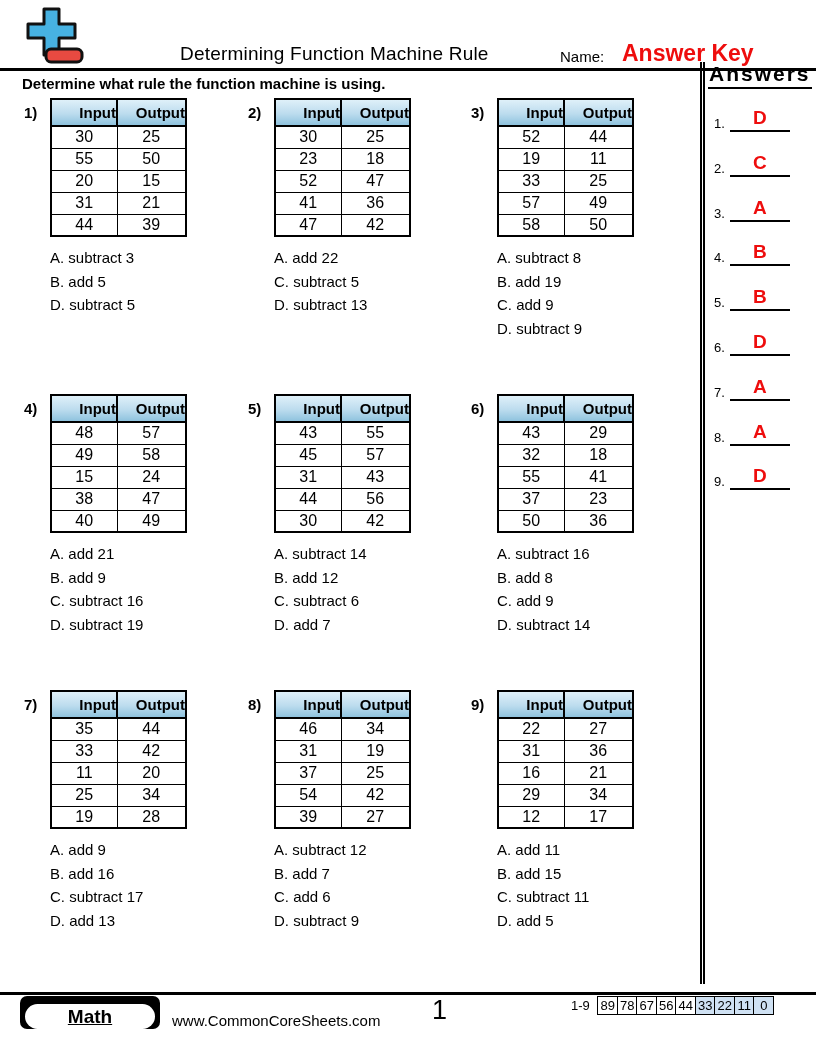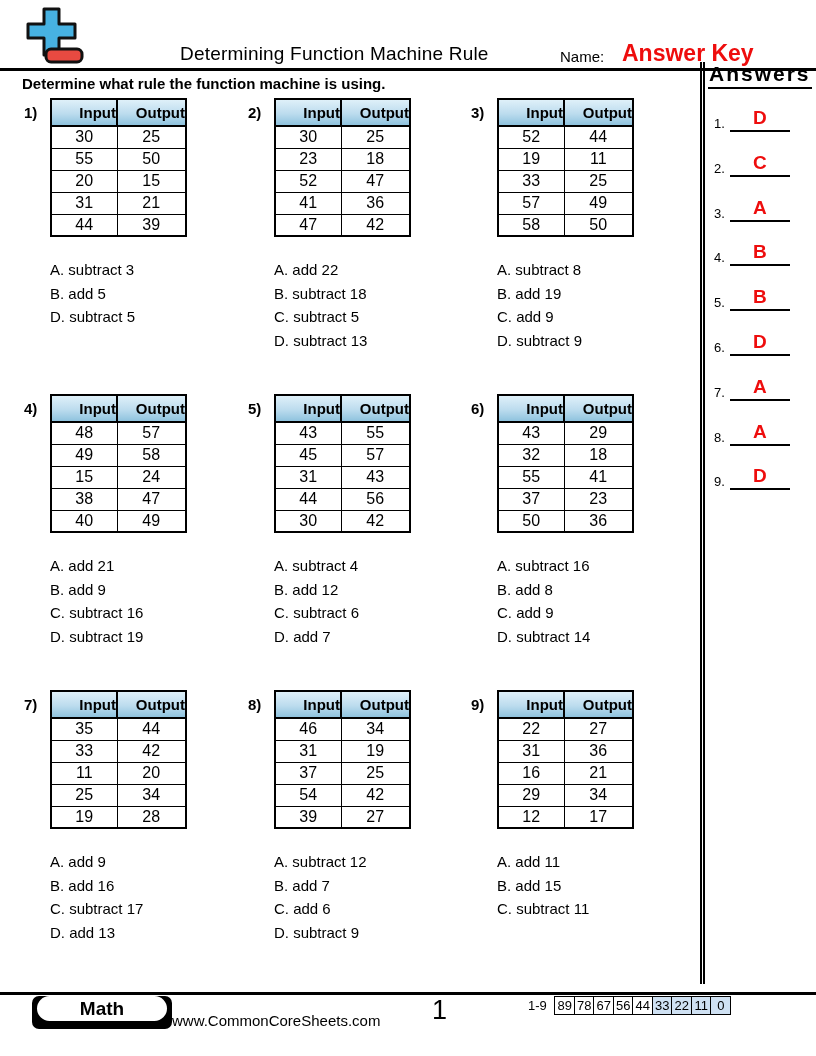--- a/index.html
+++ b/index.html
@@ -27,21 +27,21 @@
   .ftable { margin-left:26px; border-collapse:collapse; border:2px solid #000; }
   .ftable th {
     border:2px solid #000; width:66px; height:27px;
     font-size:15px; font-weight:bold; text-align:right;
     background:linear-gradient(180deg, var(--hdr-top,#dff0f9) 0%, #bcdcee 55%, var(--hdr-bottom,#8fc3de) 100%);
   }
   .ftable th:last-child { width:69px; }
   .ftable td {
     border:1px solid #000; height:22px; font-size:16px; text-align:center; background:#fff;
   }
-  .choices { margin:21px 0 0 26px; }
+  .choices { margin:9px 0 0 26px; }
   .choice { font-size:15px; line-height:23.5px; }
 
   
   .answers-panel {
     position:absolute; left:700px; top:62px; width:104px; height:922px;
     border-left:5px double #000;
   }
   .answers-title {
     display:inline-block; margin-left:3px; padding:0 1px 1px 1px;
     font-size:21px; font-weight:bold; letter-spacing:2px;
@@ -53,31 +53,31 @@
   .ans-num { font-size:13px; margin:0 5px 1px 9px; }
   .ans-line {
     width:60px; border-bottom:2px solid #000; text-align:center;
     font-size:19px; font-weight:bold; line-height:1; padding-bottom:3px;
     color:var(--accent-red,#e00);
   }
 
   
   .footer-rule { position:absolute; left:0; top:992px; width:816px; height:3px; background:#000; }
   .math-pill {
-    position:absolute; left:32px; top:996px; width:140px; height:33px;
-    background:#000; border-radius:7px; display:flex; align-items:flex-start; justify-content:center;
+    position:absolute; left:20px; top:996px; width:140px; height:33px;
+    background:#000; border-radius:7px; display:flex; align-items:flex-end; justify-content:center;text-decoration:underline;
   }
   .math-pill-inner {
     width:130px; height:25px; background:#fff; border-radius:13px;
     display:flex; align-items:center; justify-content:center;
     font-size:19px; font-weight:bold;
   }
   .site { position:absolute; left:172px; top:1012px; font-size:15px; }
   .page-num { position:absolute; left:432px; top:995px; font-size:27px; }
-  .score-strip { position:absolute; left:528px; top:996px; display:flex; align-items:center;text-align:right; }
+  .score-strip { position:absolute; left:571px; top:996px; display:flex; align-items:center;text-align:right; }
   .score-label { font-size:13px; margin-right:9px; }
   .score-cells { display:flex; }
   .score-cell {
     min-width:21px; height:19px; padding:0 2px;
     border:1.5px solid #000; margin-left:-1.5px;
     display:flex; align-items:center; justify-content:center;
     font-size:13px; background:#fff;
   }
   .score-cell.hl { background:var(--score-hl,#cfe1f3); }
 </style>
@@ -163,21 +163,20 @@
           <td>36</td>
         </tr>
         <tr>
           <td>47</td>
           <td>42</td>
         </tr>
       </tbody>
     </table>
     <div class="choices">
       <div class="choice">A. add 22</div>
-      <div class="choice">B. subtract 18</div>
       <div class="choice">C. subtract 5</div>
       <div class="choice">D. subtract 13</div>
     </div>
   </div>
 
   <div class="problem">
     <span class="pnum">3)</span>
     <table class="ftable">
       <thead>
         <tr>
@@ -282,21 +281,21 @@
           <td>44</td>
           <td>56</td>
         </tr>
         <tr>
           <td>30</td>
           <td>42</td>
         </tr>
       </tbody>
     </table>
     <div class="choices">
-      <div class="choice">A. subtract 4</div>
+      <div class="choice">A. subtract 14</div>
       <div class="choice">B. add 12</div>
       <div class="choice">C. subtract 6</div>
       <div class="choice">D. add 7</div>
     </div>
   </div>
 
   <div class="problem">
     <span class="pnum">6)</span>
     <table class="ftable">
       <thead>
@@ -445,20 +444,21 @@
         <tr>
           <td>12</td>
           <td>17</td>
         </tr>
       </tbody>
     </table>
     <div class="choices">
       <div class="choice">A. add 11</div>
       <div class="choice">B. add 15</div>
       <div class="choice">C. subtract 11</div>
+      <div class="choice">D. add 5</div>
     </div>
   </div>
 </div>
 
 <div class="answers-panel">
   <span class="answers-title">Answers</span>
   <div class="ans-items">
   <div class="ans-item">
     <span class="ans-num">1.</span>
     <span class="ans-line">D</span>

